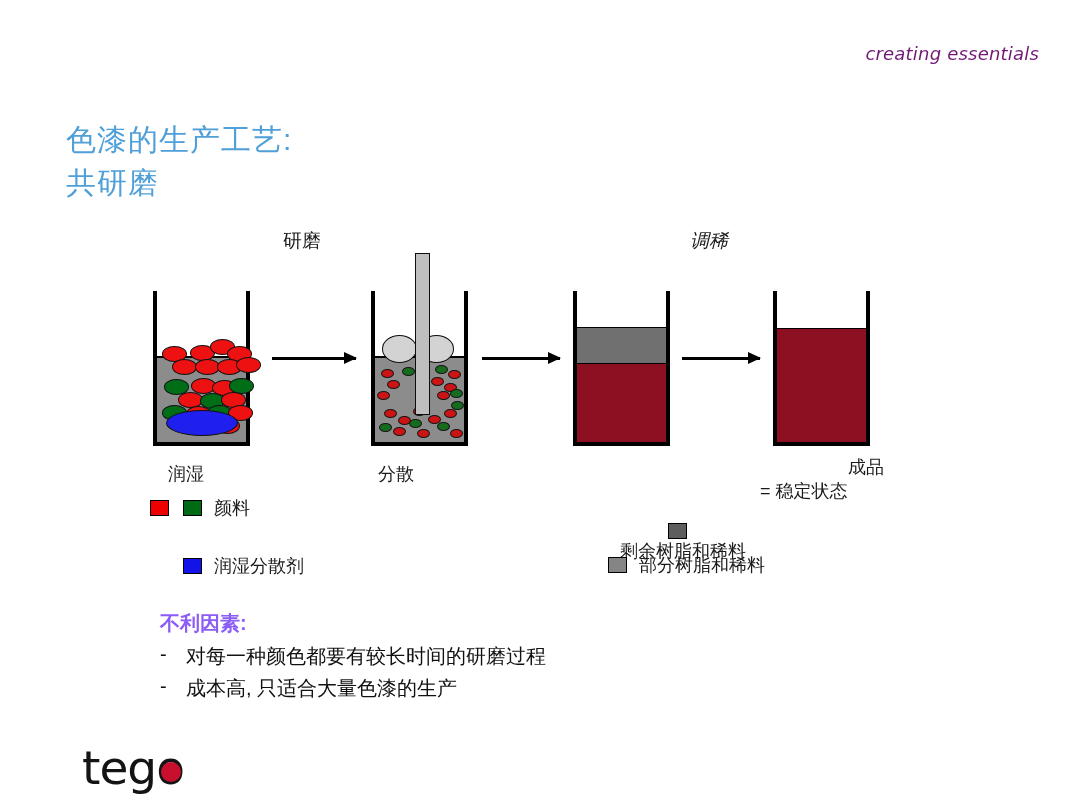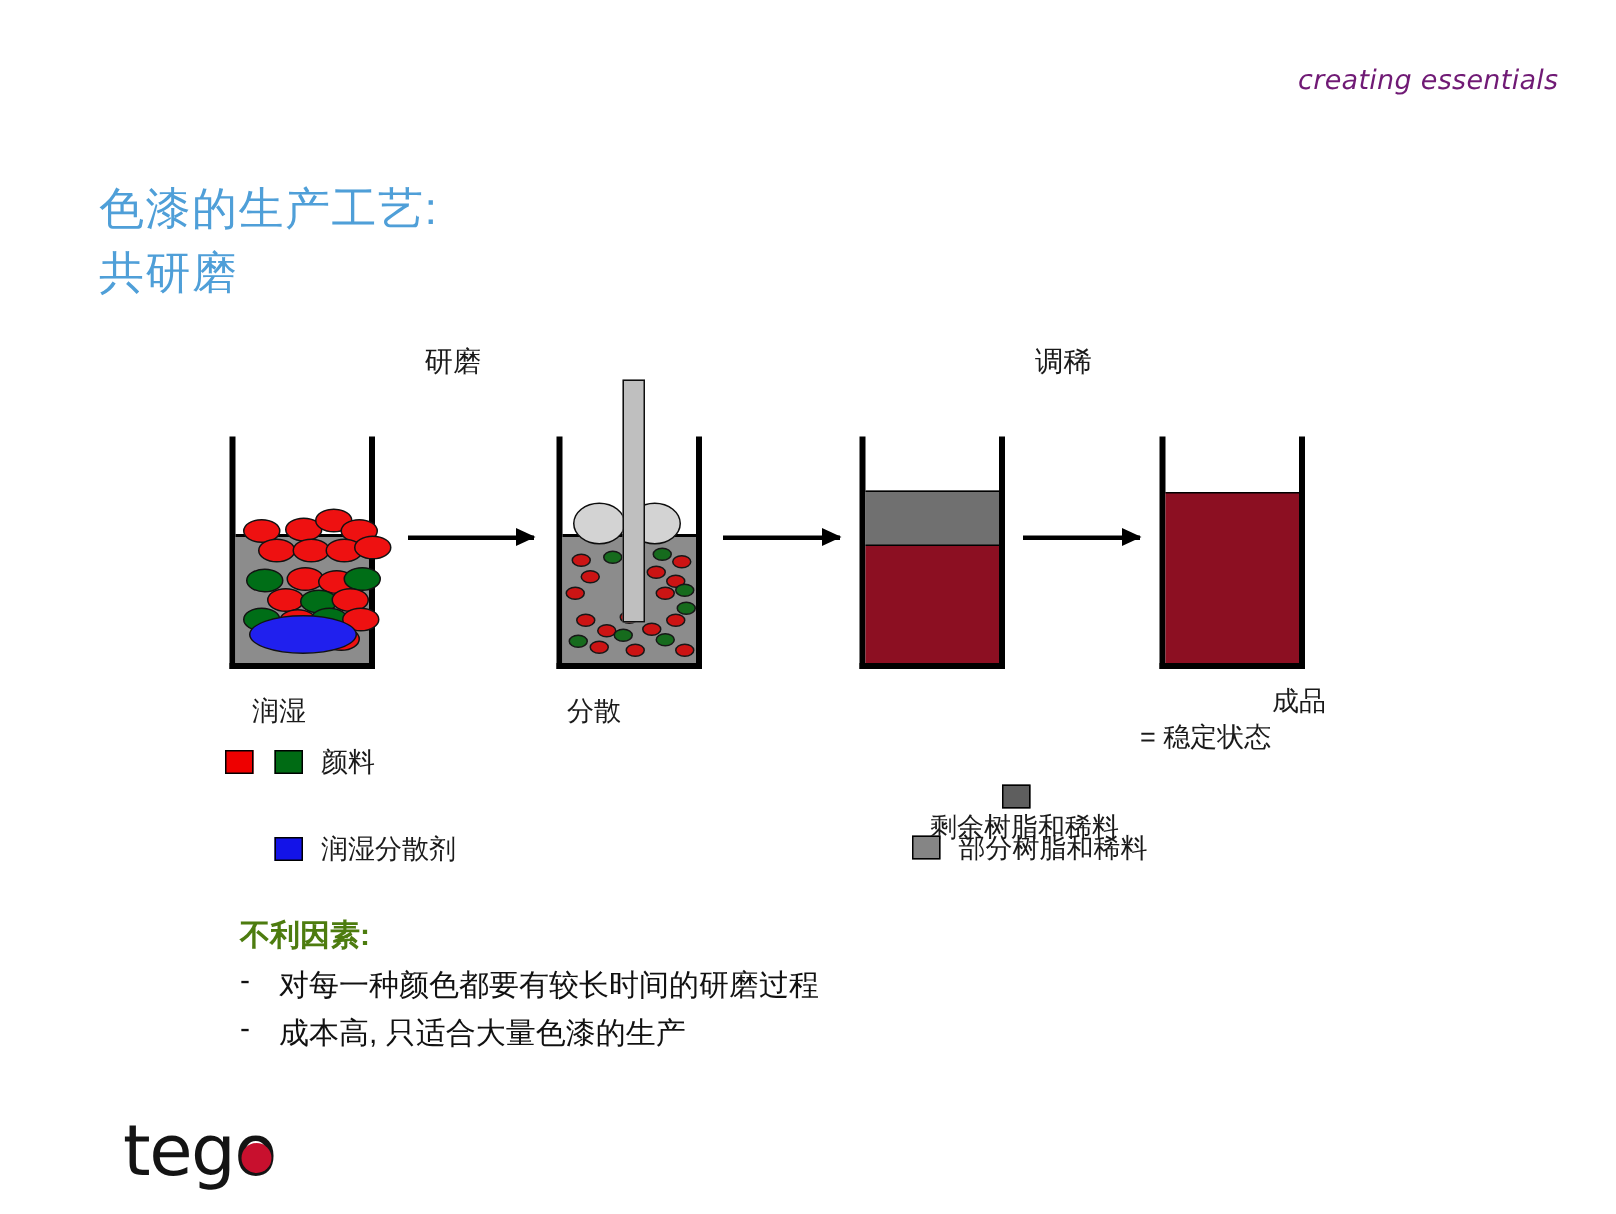--- a/index.html
+++ b/index.html
@@ -57,21 +57,21 @@
     white-space: pre-line;
   }
 
   
   .proc-label {
     position: absolute;
     font-size: 19px;
     color: #1a1a1a;
   }
   #proc-grind { left: 283px; top: 228px; }
-  #proc-dilute { left: 690px; top: 228px; }
+  #proc-dilute { left: 690px; top: 228px; font-style: italic; }
 
   
   .beaker {
     position: absolute;
     top: 291px;
     width: 97px;
     height: 155px;
   }
   .beaker .wall-l,
   .beaker .wall-r,
@@ -229,21 +229,21 @@
 
   
   .notes {
     position: absolute;
     left: 160px;
     top: 610px;
   }
   .notes-head {
     font-size: 20px;
     font-weight: bold;
-    color: #4d7c0f;
+    color: #8b5cf6;
     margin-bottom: 6px;
   }
   .note-line {
     font-size: 20px;
     color: #111;
     display: flex;
     margin-top: 5px;
   }
   .note-dash { width: 26px; flex: none; }
 

